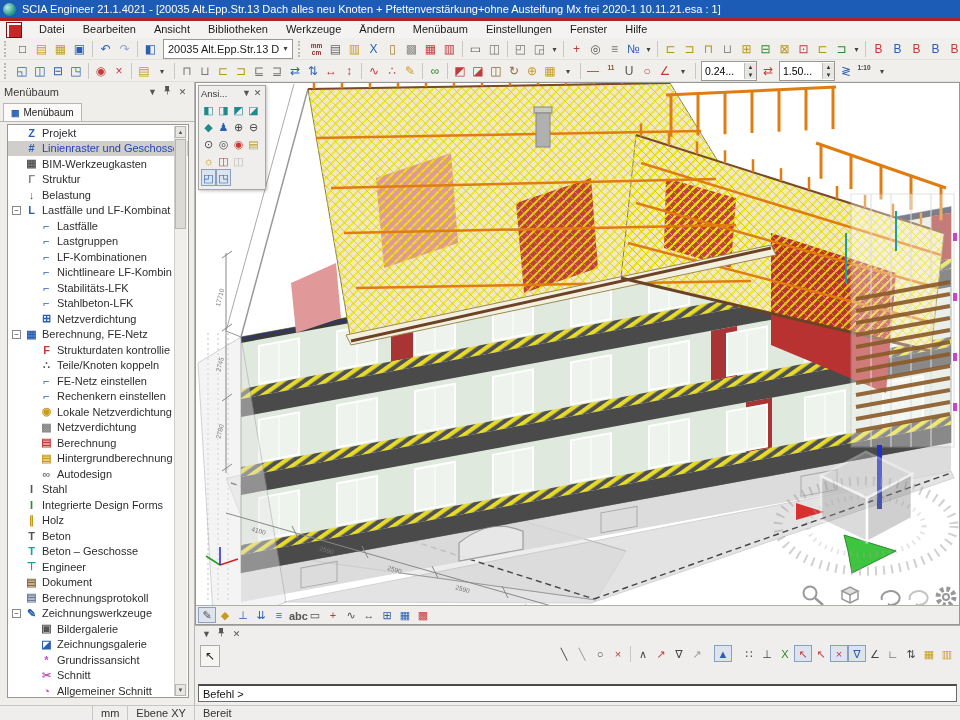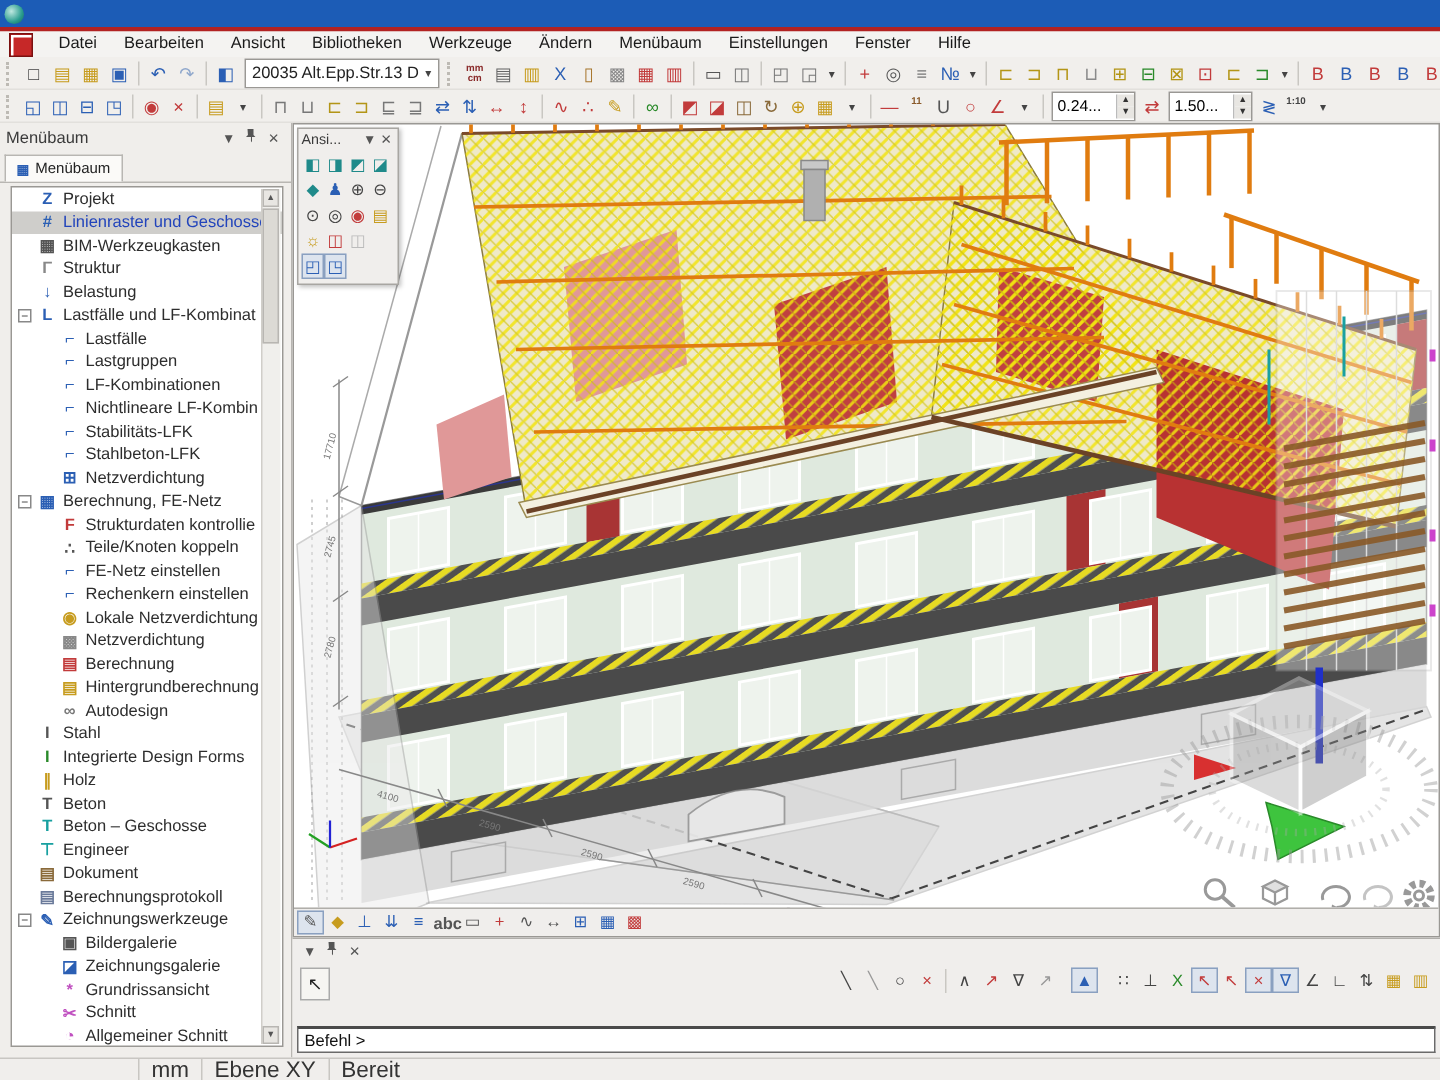--- a/index.html
+++ b/index.html
@@ -78,30 +78,31 @@
   #befehl{left:195px;top:625px;width:765px;height:80px;background:#f0eeec;border-top:1px solid #b0aeaa;box-sizing:border-box;}
   #bfhead{height:16px;display:flex;align-items:center;font-size:10.5px;color:#3a3a3a;padding:0 4px;}
   #bfbody{height:38px;position:relative;}
   #cursorbtn{position:absolute;left:5px;top:3px;width:18px;height:20px;background:#f6f5f2;border:1px solid #aaa;
              text-align:center;line-height:20px;font-size:12px;color:#222;}
   #bficons{position:absolute;right:4px;top:3px;display:flex;align-items:center;}
   #bficons .tbi{width:18px;height:17px;line-height:16px;font-size:11px;}
   #bfinput{position:absolute;left:3px;right:3px;top:58px;height:18px;background:#fff;border:1px solid #6a6a6a;
            border-top:2px solid #4a4a4a;font-size:11px;line-height:16px;padding-left:4px;color:#111;box-sizing:border-box;}
   
-  #statusbar{left:0;top:705px;width:960px;height:15px;background:#f0eeec;display:flex;font-size:15px;color:#333;
+  #statusbar{left:0;top:705px;width:960px;height:15px;background:#f0eeec;display:flex;font-size:11px;color:#333;
              border-top:1px solid #c8c6c2;}
   .sseg{border-right:1px solid #c8c6c2;height:15px;line-height:15px;padding:0 8px;box-sizing:border-box;}
   svg text{font-family:"Liberation Sans",sans-serif;}
 </style>
 </head>
 <body>
 
 <div id="titlebar" class="abs">
   <span class="logo"></span>
+  <span>SCIA Engineer 21.1.4021 - [20035 Alt.Epp.Str.13 Dach alles neu Knoten + Pfettenverstärkung+ohne Austeifung Mx frei  2020-1 10.11.21.esa : 1]</span>
 </div>
 <div id="redline" class="abs"></div>
 
 <div id="menubar" class="abs">
   <span class="appico"></span>
   <span id="menuitems" style="display:flex;">
       <span class="menu-item">Datei</span>
       <span class="menu-item">Bearbeiten</span>
       <span class="menu-item">Ansicht</span>
       <span class="menu-item">Bibliotheken</span>

